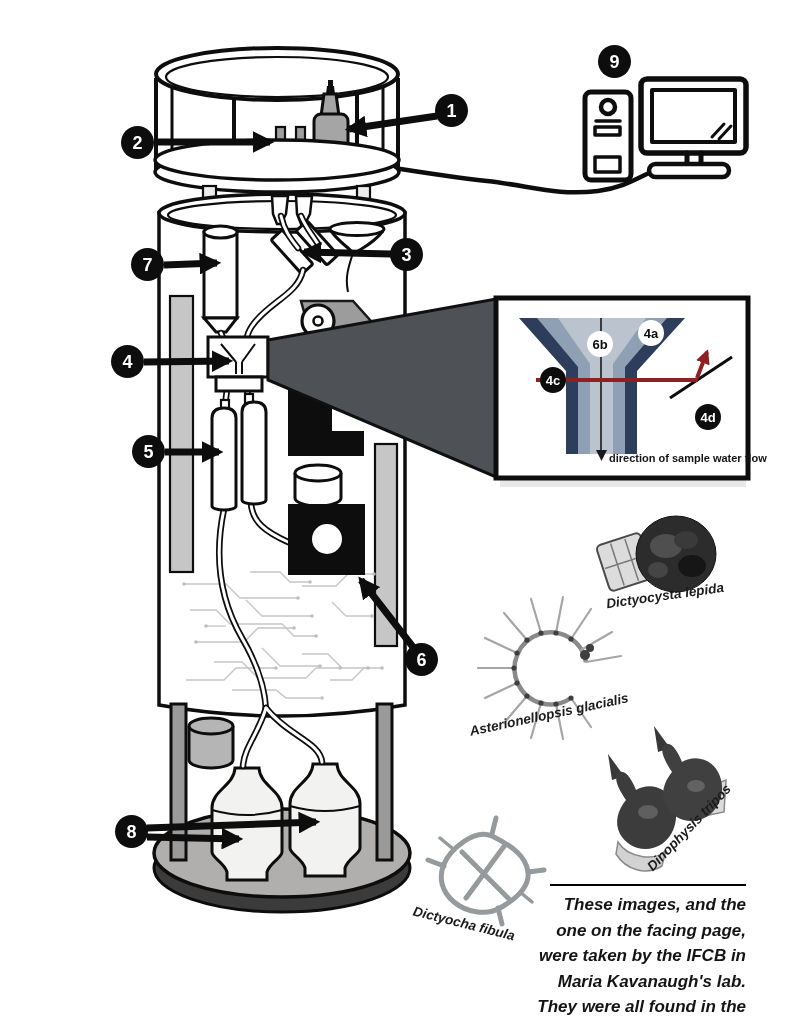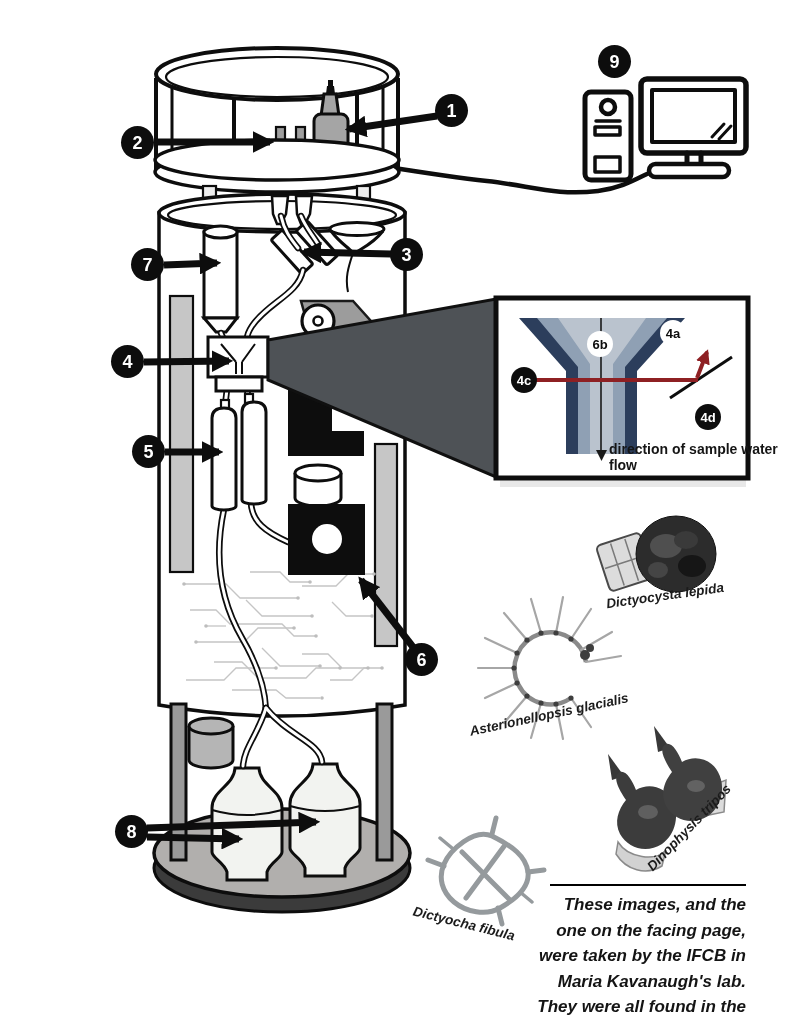--- a/index.html
+++ b/index.html
@@ -6,21 +6,21 @@
   .stage{position:relative;width:791px;height:1024px;background:#ffffff;overflow:hidden;
          font-family:"Liberation Sans",sans-serif;}
   .stage svg{position:absolute;left:0;top:0;}
   .mk{position:absolute;width:33px;height:33px;border-radius:50%;background:#0d0d0d;color:#ffffff;
       display:flex;align-items:center;justify-content:center;font-weight:bold;font-size:18px;
       line-height:1;user-select:none;}
   .mk-sm{width:26px;height:26px;font-size:13px;}
   .mk-w{background:#ffffff;color:#0d0d0d;}
   .sp{position:absolute;font-style:italic;font-weight:600;font-size:13.5px;color:#1b1b1b;
       text-align:center;transform-origin:center;white-space:nowrap;}
-  .flowlab{position:absolute;left:609px;top:441px;font-size:14px;font-weight:600;color:#151515;}
+  .flowlab{position:absolute;left:609px;top:452px;font-size:11px;font-weight:600;color:#151515;}
   .cap-line{position:absolute;left:550px;top:884px;width:196px;border-top:2.5px solid #000;}
   .cap{position:absolute;left:534px;top:892px;width:212px;font-style:italic;font-weight:bold;
        font-size:17px;line-height:1.5;text-align:right;color:#141414;}
 </style>
 </head>
 <body>
 
 <div class="stage">
 
 <svg width="791" height="1024" viewBox="0 0 791 1024">
@@ -331,23 +331,23 @@
 <div class="mk" style="left:435px;top:94px">1</div>
 <div class="mk" style="left:121px;top:126px">2</div>
 <div class="mk" style="left:390px;top:238px">3</div>
 <div class="mk" style="left:111px;top:345px">4</div>
 <div class="mk" style="left:132px;top:435px">5</div>
 <div class="mk" style="left:405px;top:643px">6</div>
 <div class="mk" style="left:131px;top:248px">7</div>
 <div class="mk" style="left:115px;top:815px">8</div>
 <div class="mk" style="left:598px;top:45px">9</div>
 
-<div class="mk mk-sm mk-w" style="left:660px;top:320px">4a</div>
+<div class="mk mk-sm mk-w" style="left:638px;top:320px">4a</div>
 <div class="mk mk-sm mk-w" style="left:587px;top:331px">6b</div>
-<div class="mk mk-sm" style="left:511px;top:367px">4c</div>
+<div class="mk mk-sm" style="left:540px;top:367px">4c</div>
 <div class="mk mk-sm" style="left:695px;top:404px">4d</div>
 
 <div class="flowlab">direction of sample water flow</div>
 
 <div class="sp" style="left:595px;top:588px;width:140px;transform:rotate(-8deg)">Dictyocysta lepida</div>
 <div class="sp" style="left:459px;top:707px;width:180px;transform:rotate(-12deg)">Asterionellopsis glacialis</div>
 <div class="sp" style="left:624px;top:820px;width:130px;transform:rotate(-46deg)">Dinophysis tripos</div>
 <div class="sp" style="left:394px;top:916px;width:140px;transform:rotate(14deg)">Dictyocha fibula</div>
 
 <div class="cap-line"></div>

